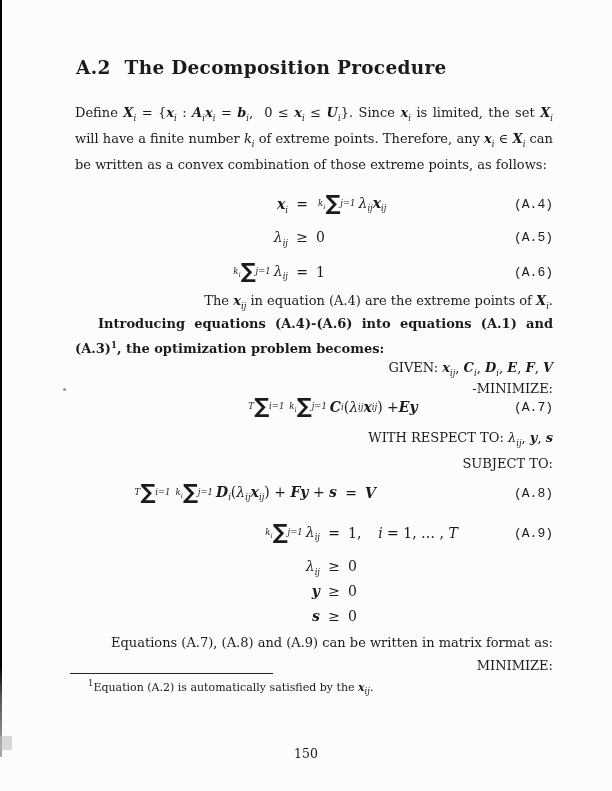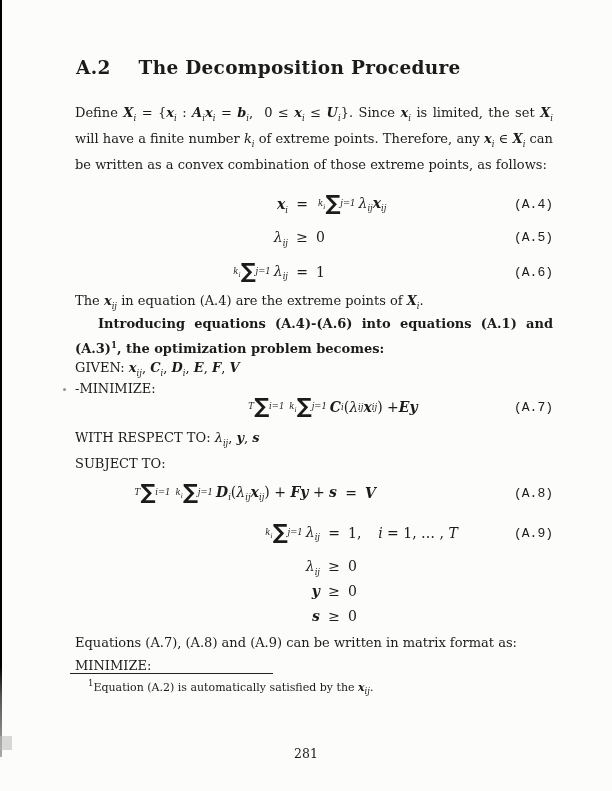--- a/index.html
+++ b/index.html
@@ -13,24 +13,24 @@
   }
   
   .edge-line { position:absolute; left:0; top:0; width:2px; height:757px;
     background:linear-gradient(#000 0 88%, #555 92%, #aaa 100%); }
   .smudge { position:absolute; left:0; top:736px; width:12px; height:14px;
     background:#b9b9b9; opacity:.55; }
   .dot-artifact { position:absolute; left:63px; top:388px; width:3px; height:3px;
     background:#777; border-radius:50%; opacity:.8; }
 
   .abs { position:absolute; margin:0; }
-  .content-w { left:75px; width:478px; }
+  .content-w { left:75px; width:478px;text-align:right; }
 
   .heading { left:76px; top:57px; font-size:18.5px; font-weight:bold; letter-spacing:.3px; }
-  .heading .num { margin-right:28px; }
+  .heading .num { margin-right:14px; }
 
   .body-text { font-size:13px; line-height:26px; text-align:justify; }
   .line { font-size:13px; line-height:17px; }
 
   i { font-style:italic; }
   .bi { font-weight:bold; font-style:italic; }
   sub { font-size:8.5px; font-style:italic; line-height:0; }
   sup { font-size:8.5px; line-height:0; }
 
   
@@ -183,15 +183,15 @@
   </div>
 
   <p class="abs content-w line" style="top:634px;">Equations (A.7), (A.8) and (A.9) can be written in matrix format as:</p>
 
   <p class="abs content-w line" style="top:657px;">MINIMIZE:</p>
 
   <div class="abs footnote-rule"></div>
 
   <p class="abs footnote"><sup>1</sup>Equation (A.2) is automatically satisfied by the <span class="bi">x</span><sub><i>ij</i></sub>.</p>
 
-  <div class="abs page-number">281</div>
+  <div class="abs page-number">150</div>
 
 </div>
 
 </body></html>

